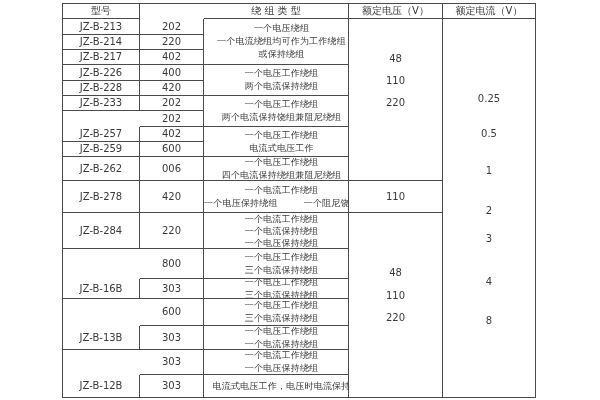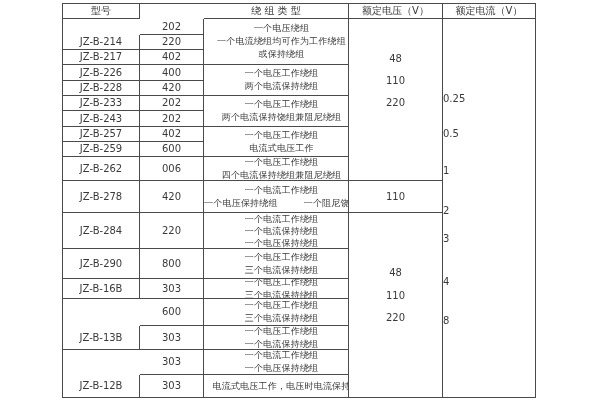--- a/index.html
+++ b/index.html
@@ -22,57 +22,56 @@
   }
   .hd{font-size:10px;color:#3a3a3a;}
   .w{
     flex-direction:column;align-items:center;justify-content:center;
     padding-left:11px;font-size:9px;line-height:13px;letter-spacing:0.2px;
   }
   .w.tight{line-height:12px;}
   .vtop{flex-direction:column;justify-content:flex-start;align-items:center;padding-top:29px;line-height:22px;}
   .vtop2{flex-direction:column;justify-content:flex-start;align-items:center;padding-top:49px;line-height:22.5px;}
   .cur{position:relative;}
-  .cv{position:absolute;left:0;right:0;text-align:left;line-height:14px;}
+  .cv{position:absolute;left:0;right:0;text-align:center;line-height:14px;}
   .gap{margin-left:26px;}
 </style>
 </head>
 <body>
 
 <div class="tbl">
 
   <div class="c hd" style="grid-row:1;grid-column:1">型号</div>
   <div class="c hd" style="grid-row:1;grid-column:3">绕 组 类 型</div>
   <div class="c hd" style="grid-row:1;grid-column:4">额定电压（V）</div>
   <div class="c hd" style="grid-row:1;grid-column:5">额定电流（V）</div>
 
+  <div class="c" style="grid-row:2;grid-column:1">JZ-B-213</div>
   <div class="c" style="grid-row:2;grid-column:2">202</div>
   <div class="c" style="grid-row:3;grid-column:1">JZ-B-214</div>
   <div class="c" style="grid-row:3;grid-column:2">220</div>
   <div class="c" style="grid-row:4;grid-column:1">JZ-B-217</div>
   <div class="c" style="grid-row:4;grid-column:2">402</div>
   <div class="c" style="grid-row:5;grid-column:1">JZ-B-226</div>
   <div class="c" style="grid-row:5;grid-column:2">400</div>
   <div class="c" style="grid-row:6;grid-column:1">JZ-B-228</div>
   <div class="c" style="grid-row:6;grid-column:2">420</div>
   <div class="c" style="grid-row:7;grid-column:1">JZ-B-233</div>
   <div class="c" style="grid-row:7;grid-column:2">202</div>
-  <div class="c" style="grid-row:8;grid-column:1">JZ-B-243</div>
   <div class="c" style="grid-row:8;grid-column:2">202</div>
   <div class="c" style="grid-row:9;grid-column:1">JZ-B-257</div>
   <div class="c" style="grid-row:9;grid-column:2">402</div>
   <div class="c" style="grid-row:10;grid-column:1">JZ-B-259</div>
   <div class="c" style="grid-row:10;grid-column:2">600</div>
   <div class="c" style="grid-row:11;grid-column:1">JZ-B-262</div>
   <div class="c" style="grid-row:11;grid-column:2">006</div>
   <div class="c" style="grid-row:12;grid-column:1">JZ-B-278</div>
   <div class="c" style="grid-row:12;grid-column:2">420</div>
   <div class="c" style="grid-row:13;grid-column:1">JZ-B-284</div>
   <div class="c" style="grid-row:13;grid-column:2">220</div>
-  <div class="c" style="grid-row:14;grid-column:1">JZ-B-290</div>
   <div class="c" style="grid-row:14;grid-column:2">800</div>
   <div class="c" style="grid-row:15;grid-column:1">JZ-B-16B</div>
   <div class="c" style="grid-row:15;grid-column:2">303</div>
   <div class="c" style="grid-row:16;grid-column:2">600</div>
   <div class="c" style="grid-row:17;grid-column:1">JZ-B-13B</div>
   <div class="c" style="grid-row:17;grid-column:2">303</div>
   <div class="c" style="grid-row:18;grid-column:2">303</div>
   <div class="c" style="grid-row:19;grid-column:1">JZ-B-12B</div>
   <div class="c" style="grid-row:19;grid-column:2">303</div>
 

